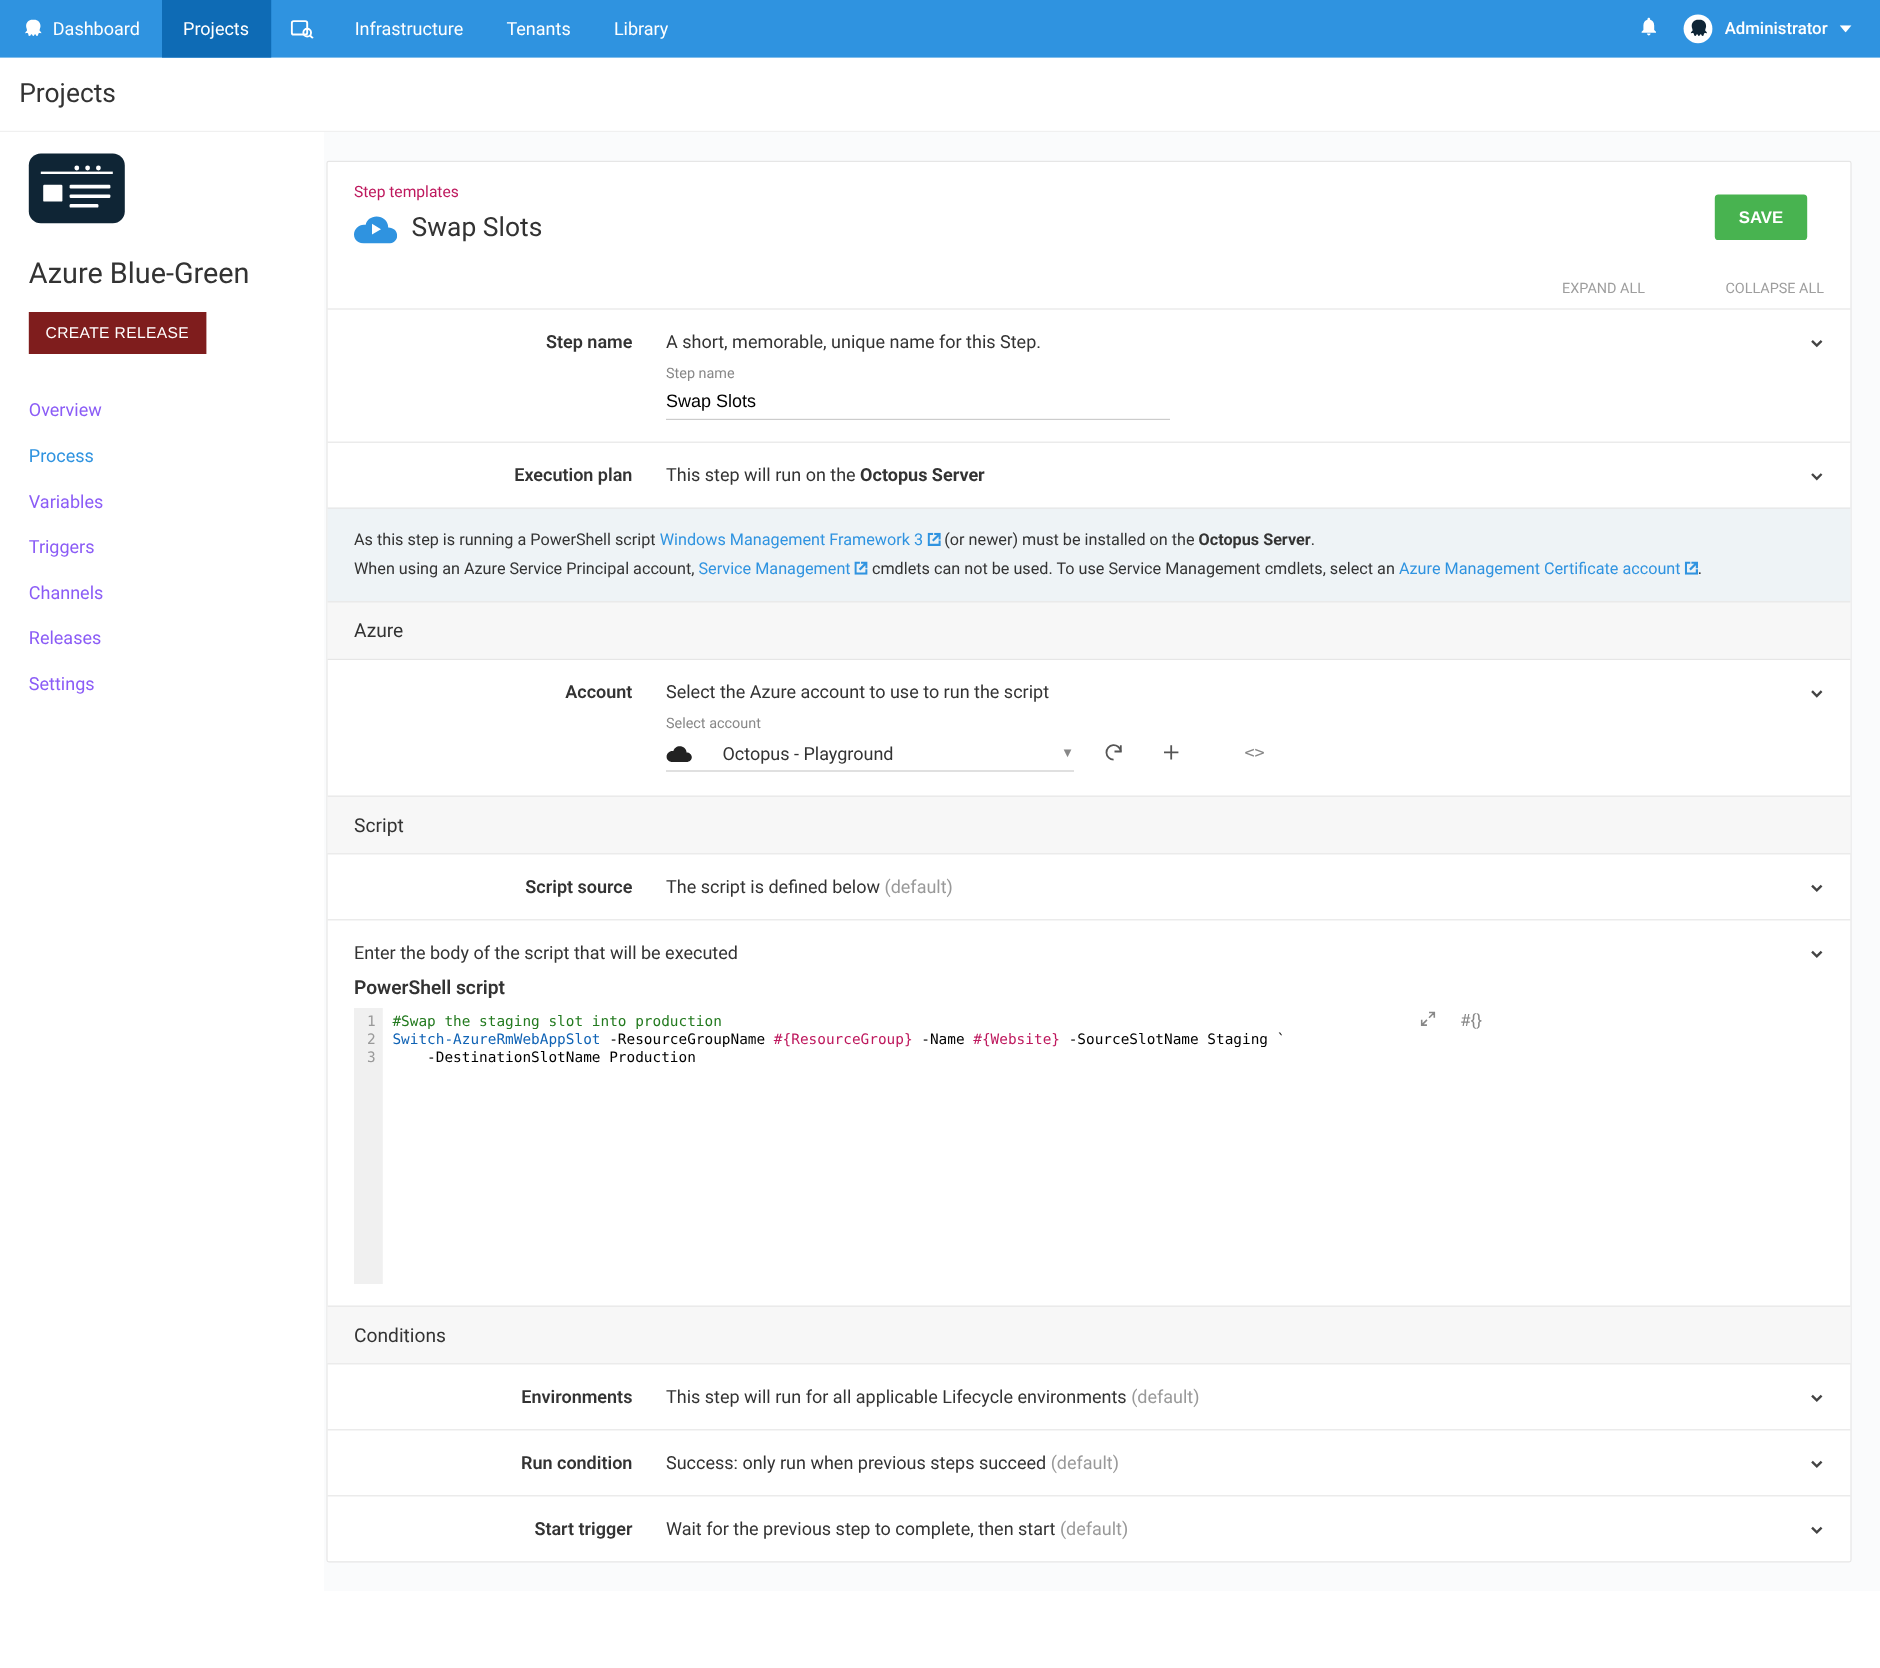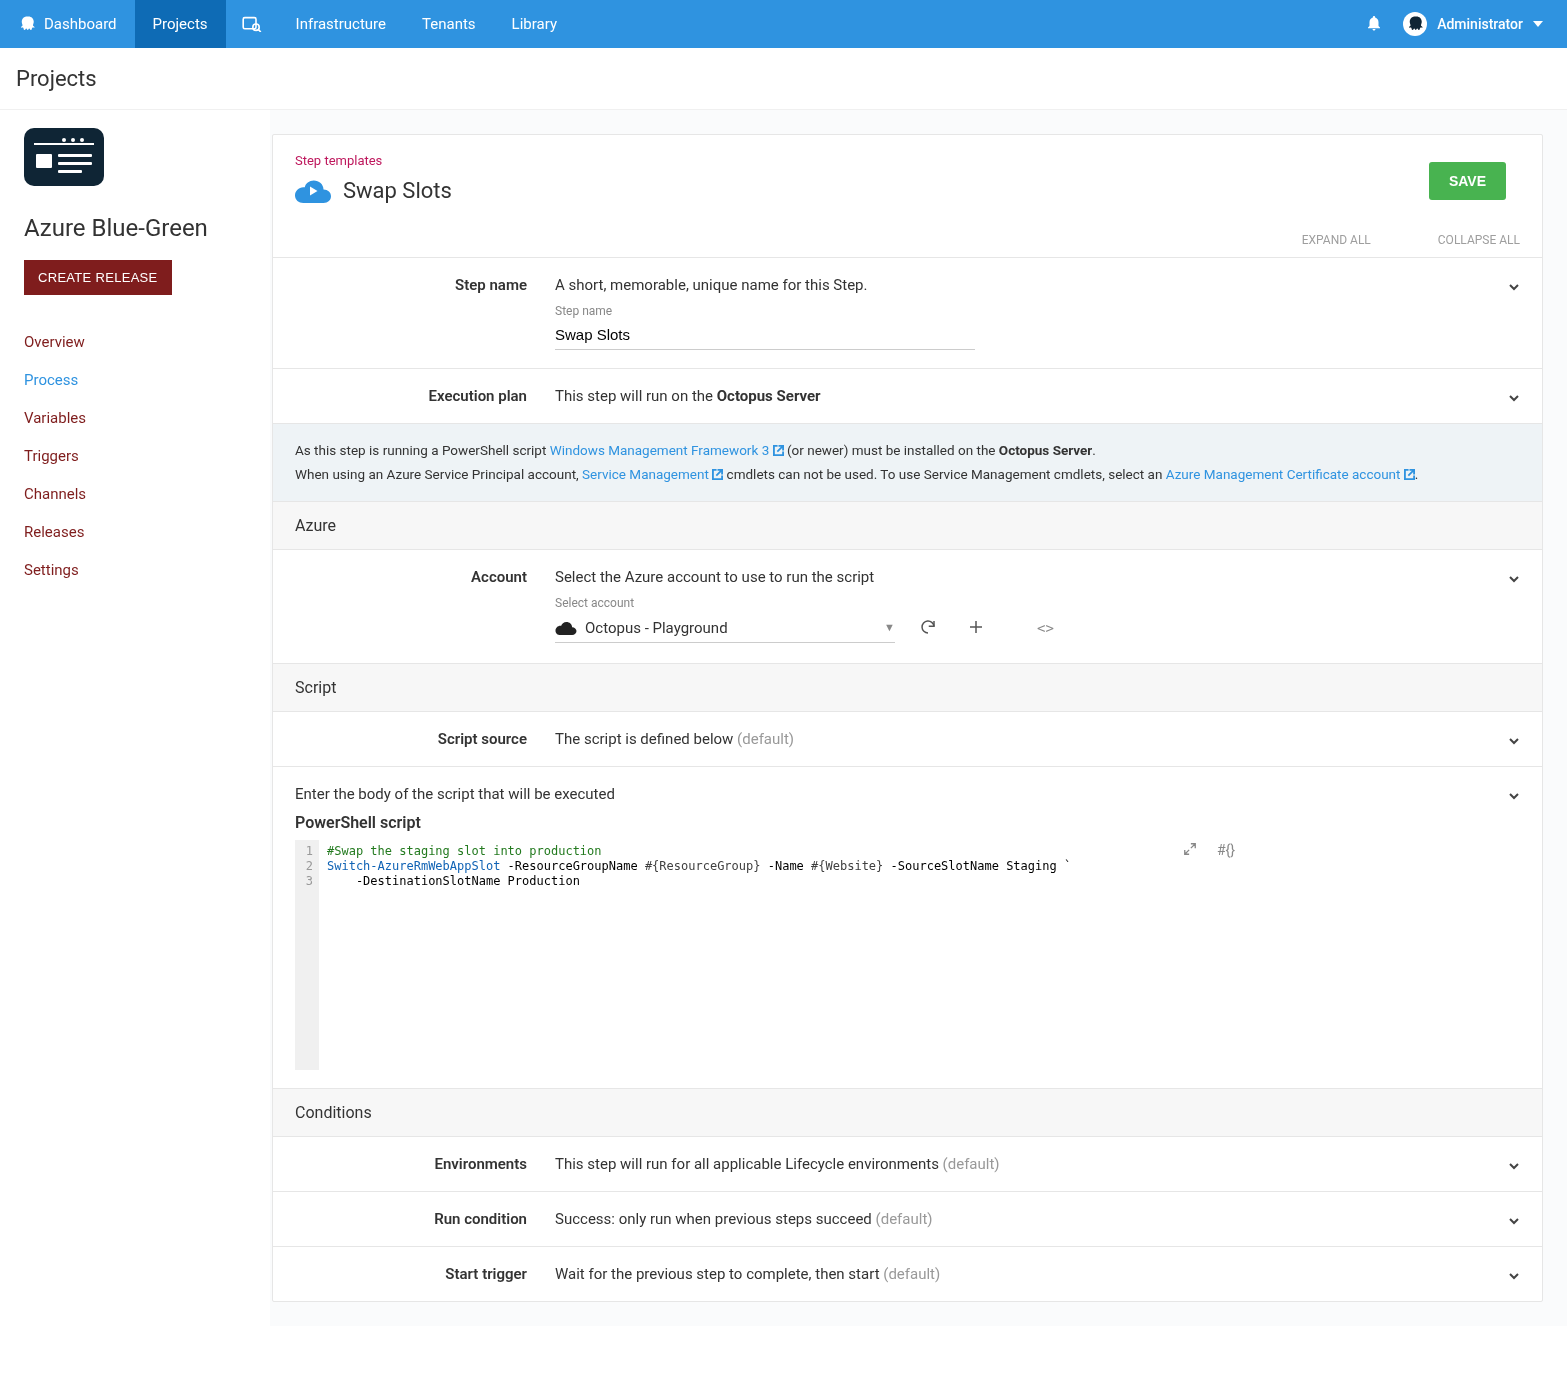--- a/index.html
+++ b/index.html
@@ -20,21 +20,21 @@
 .project-icon-dots { position: absolute; left: 38px; top: 10px; display: flex; gap: 5px; }
 .project-icon-dots span { width: 4px; height: 4px; background: #fff; border-radius: 50%; display: block; }
 .project-icon-body { position: absolute; top: 24px; left: 12px; right: 12px; bottom: 10px; display:flex; gap:6px;}
 .project-icon-sq { width:16px; height:14px; background:#fff; border-radius:1px; margin-top:2px;}
 .project-icon-lines { flex:1; display:flex; flex-direction:column; gap:5px; padding-top:2px;}
 .project-icon-lines span { height:3px; background:#fff; border-radius:1px; display:block;}
 .project-icon-lines span:nth-child(3){ width:70%;}
 .project-name { font-size: 24px; color: #333; margin-bottom: 18px; font-weight: 400;}
 .create-release-btn { background: #7f1d1d; color: #fff; border: none; padding: 10px 14px; font-size: 13px; font-weight: 500; cursor: pointer; letter-spacing: 0.3px; margin-bottom: 28px; text-align: center; }
 .side-nav { list-style: none; }
-.side-nav li { padding: 10px 0; font-size: 15px; color: #7f1d1d; cursor: pointer; }
+.side-nav li { padding: 10px 0; font-size: 15px; color: #8b5cf6; cursor: pointer; }
 .side-nav li.active { color: #2f93e0; }
 .main { flex: 1; padding: 24px 24px 24px 2px; background: #fafbfc; }
 .card { background: #fff; border: 1px solid #e6e6e6; border-radius: 2px; }
 .card-header { padding: 18px 22px 24px 22px; position: relative; }
 .breadcrumb-link { color: #be185d; font-size: 13px; display: block; margin-bottom: 10px; cursor:pointer; }
 .step-title-row { display: flex; align-items: center; gap: 12px; }
 .step-cloud-icon { width: 36px; height: 24px; }
 .step-title { font-size: 22px; font-weight: 400; color: #333; }
 .save-btn { position: absolute; right: 36px; top: 50%; transform: translateY(-50%); background: #48b350; color: #fff; border: none; padding: 11px 20px; font-weight: 600; font-size: 14px; border-radius: 3px; cursor: pointer; }
 .expand-collapse { text-align: right; padding: 6px 22px 10px 22px; font-size: 12px; color: #9e9e9e; }
@@ -47,35 +47,35 @@
 .text-input { border: none; border-bottom: 1px solid #ccc; font-size: 15px; padding: 6px 0; width: 420px; outline: none; background: transparent; }
 .chev { position: absolute; right: 22px; top: 22px; width:12px; height:12px; cursor:pointer; }
 .chev svg { stroke: #444; }
 .info-box { background: #eef3f6; border-top: 1px solid #e6e6e6; border-bottom: 0; padding: 14px 22px; font-size: 13.5px; color: #333; line-height: 1.8; }
 .info-box a { color: #2f93e0; text-decoration: none; }
 .ext-icon { display: inline-block; width:11px; height:11px; vertical-align: -1px;}
 .section-header { border-top: 1px solid #e6e6e6; padding: 14px 22px; font-size: 16px; color: #333; background: #f7f7f7; }
 .account-row { display: flex; align-items: center; gap: 18px; }
 .select-wrap { position: relative; display: flex; align-items: center; border-bottom: 1px solid #ccc; width: 340px; padding: 5px 0;}
 .select-wrap .cloud-dark { width:22px; height:14px; margin-right:8px;}
-.select-wrap .sel-text { font-size: 15px; color: #333; flex: 1;}
+.select-wrap .sel-text { font-size: 15px; color: #333; flex: 1; margin-left: 17px;}
 .select-wrap .sel-caret { color:#888; font-size:11px;}
 .icon-btn { background: none; border: none; cursor: pointer; padding: 6px; color: #555;}
 .default-text { color: #999; }
 .script-section .row-content { font-size: 15px; }
 .script-heading { font-weight: 600; font-size: 16px; margin-bottom: 8px; }
 .editor-wrap { position: relative; max-width: 840px; }
 .editor { display: flex; font-family: 'Menlo', 'Consolas', monospace; font-size: 12px; background: #fff; min-height: 230px; border:0; }
 .gutter { background: #f0f0f0; color: #999; text-align: right; padding: 4px 6px; user-select: none; min-width: 24px; }
 .gutter div { height: 15px; }
 .code { padding: 4px 8px; line-height:15px; white-space: pre; }
 .c-comment { color: #237a1f; }
 .c-kw { color: #1063b5; }
 .c-arg { color: #000; }
-.c-var { color: #404040; }
+.c-var { color: #be185d; }
 .editor-tools { position: absolute; right: -100px; top: 2px; display: flex; gap: 20px; color: #888; font-size: 14px; align-items:center;}
 .editor-tools .expand-ic { width:14px; height:14px; }
 .angle-brackets { font-family: monospace; color:#888; font-size:14px; }
 </style>
 </head>
 <body>
 
 <div class="topnav">
   <div class="topnav-left">
     <div class="topnav-item">

